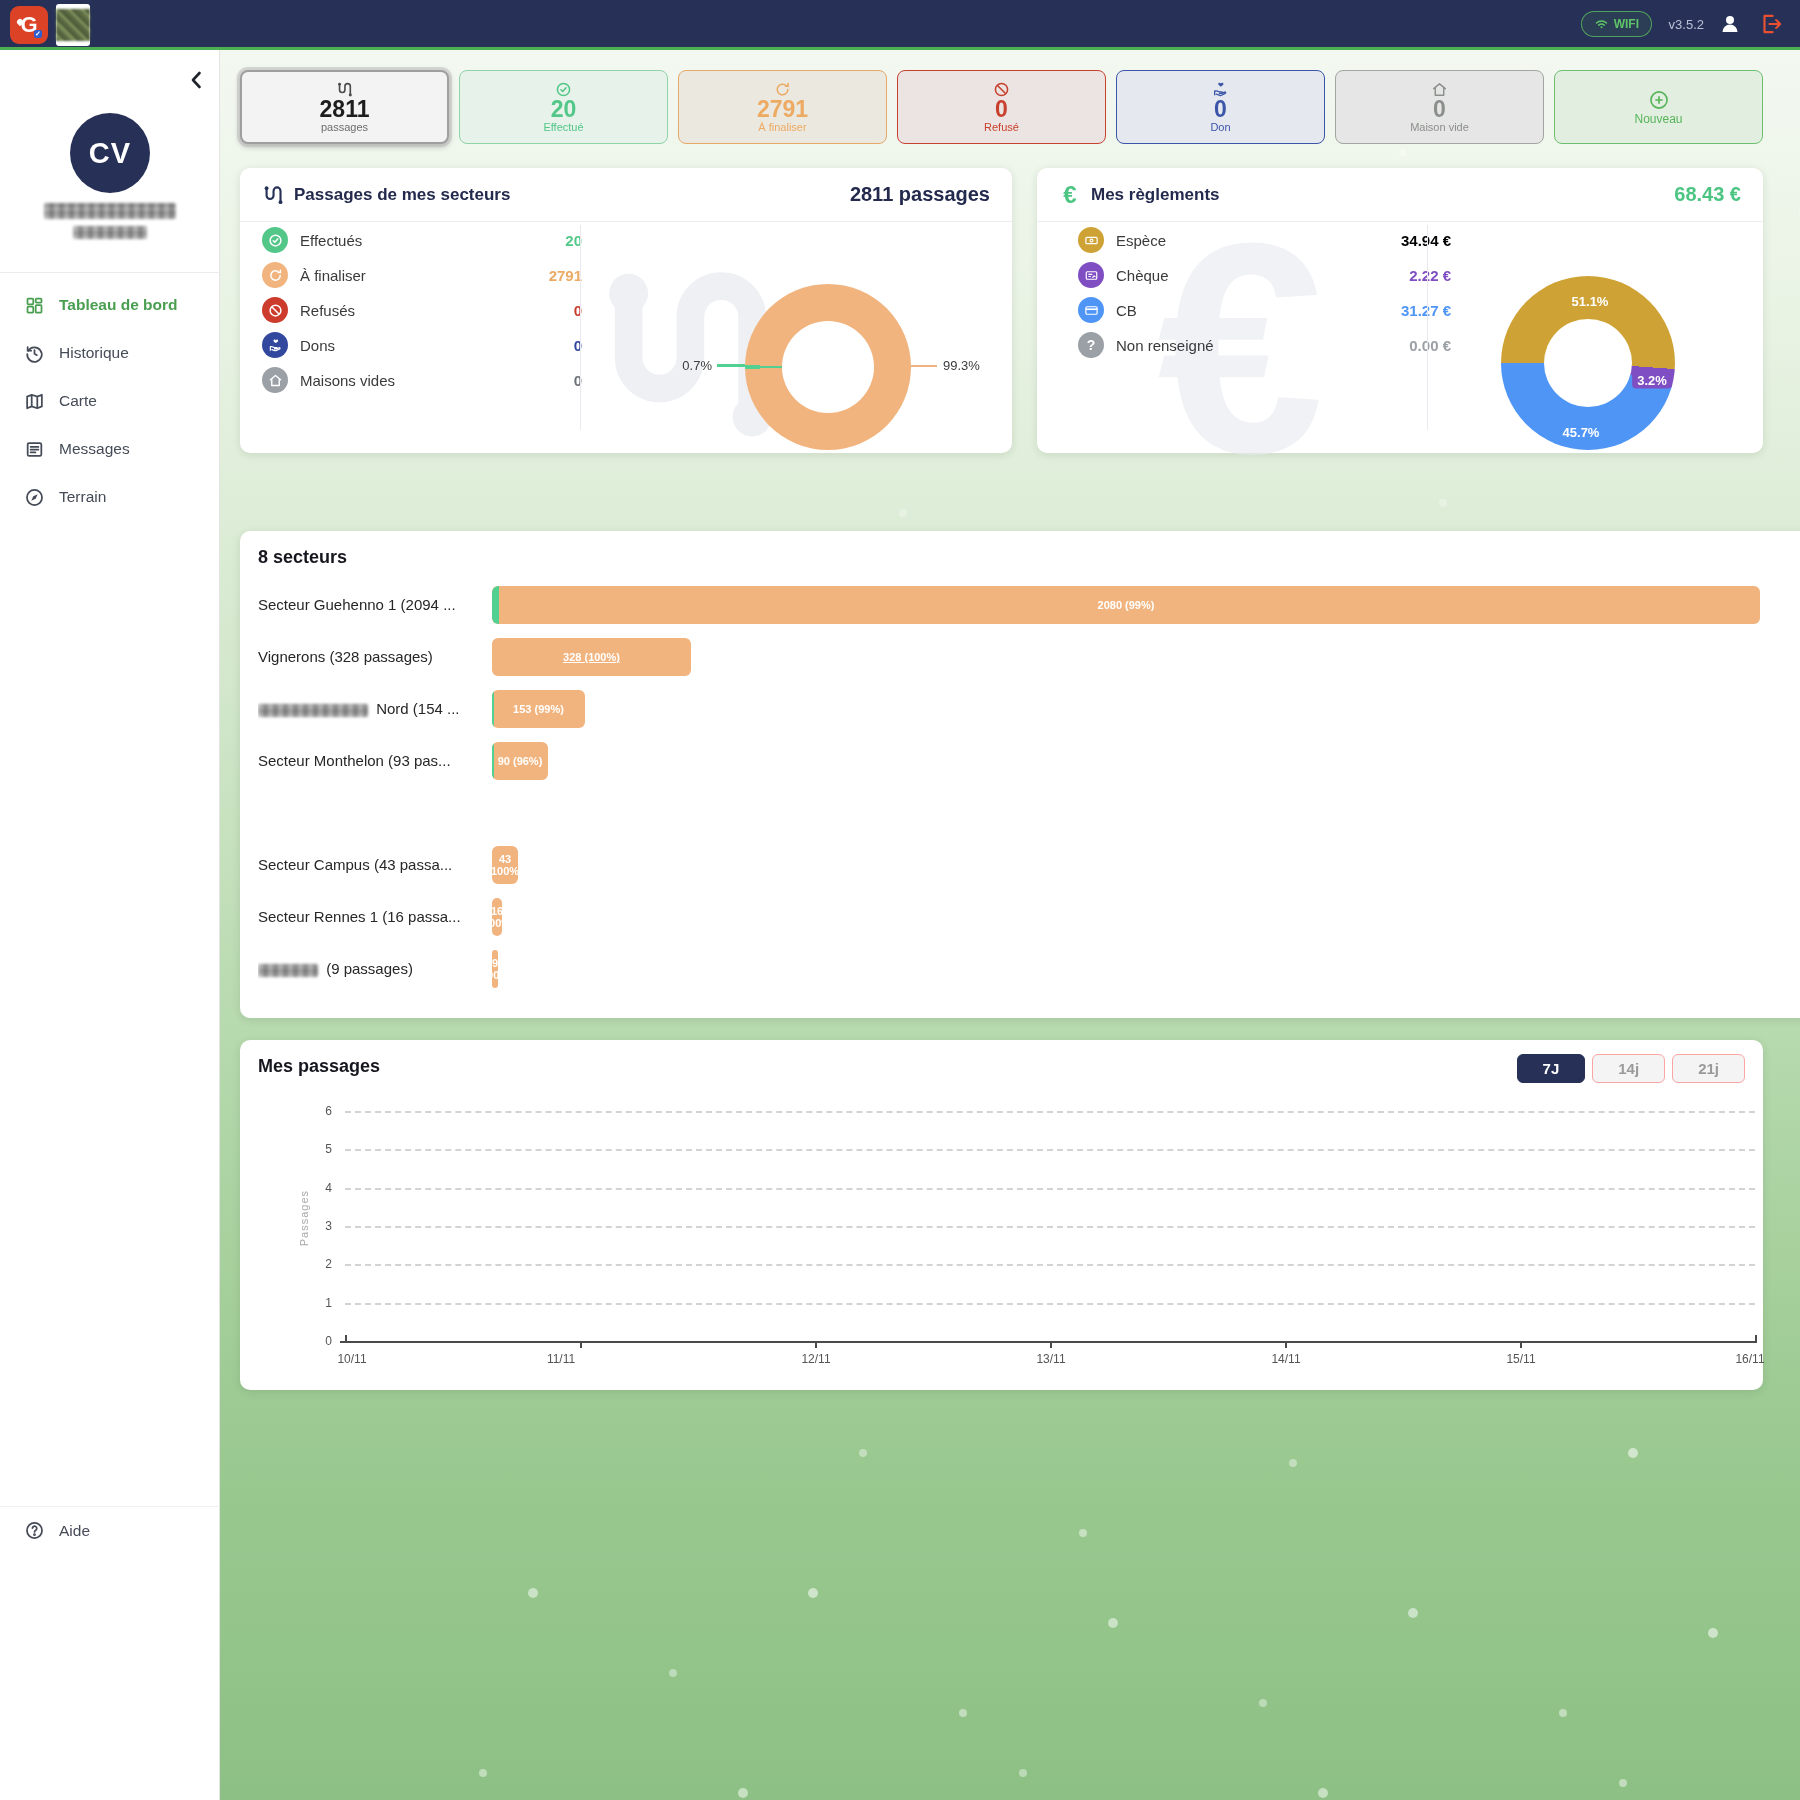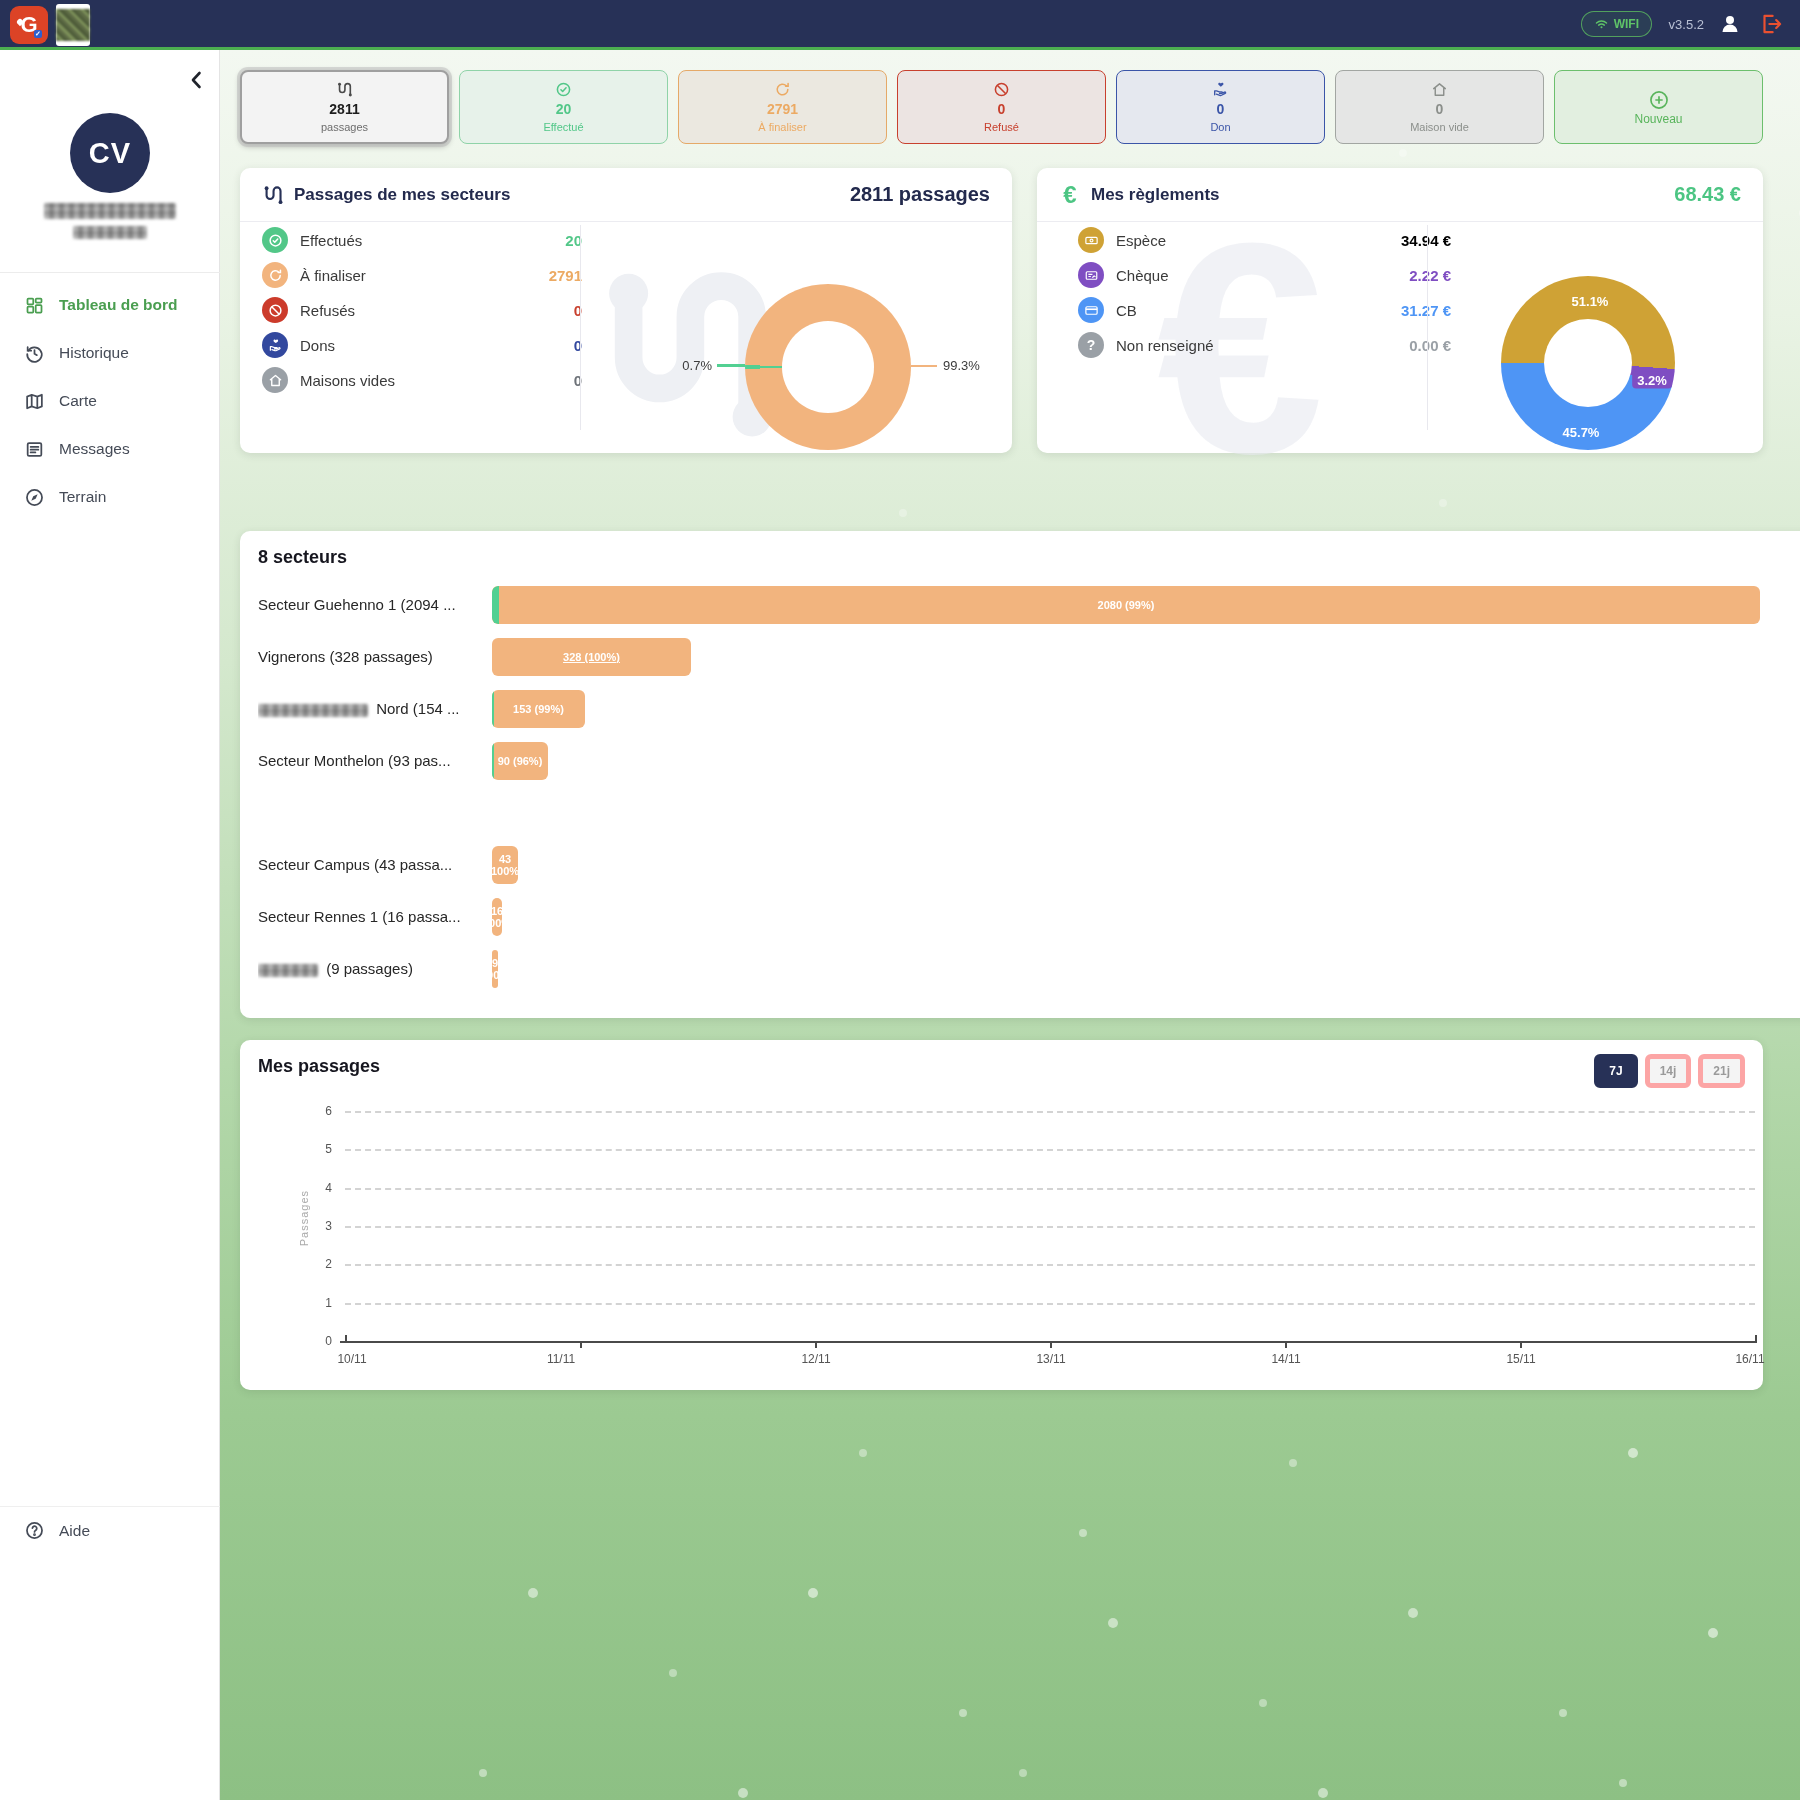--- a/index.html
+++ b/index.html
@@ -54,21 +54,21 @@
   .menu-item.active{color:#4a9e50;font-weight:bold;}
   .help-item{position:absolute;left:0;top:1456px;width:220px;height:48px;border-top:1px solid #efefef;display:flex;align-items:center;gap:14px;padding-left:24px;color:#454b57;font-size:15.5px;cursor:pointer;}
   .help-item .mi{width:21px;height:21px;}
 
   
   .card{position:absolute;background:#fff;border-radius:10px;box-shadow:0 2px 8px rgba(40,60,40,.12);}
 
   
   .stat-card{position:absolute;top:70px;height:74px;width:209px;border-radius:8px;display:flex;flex-direction:column;align-items:center;justify-content:center;gap:2px;cursor:pointer;}
   .stat-card .sc-icon{width:17px;height:17px;}
-  .stat-card .sc-value{font-size:14px;font-weight:bold;line-height:19px;}
+  .stat-card .sc-value{font-size:23px;font-weight:bold;line-height:19px;}
   .stat-card .sc-label{font-size:11px;line-height:12px;}
   .sc1{left:240px;background:#f3f3f3;border:2px solid #9f9f9f;box-shadow:0 0 0 3px rgba(190,190,190,.55),0 2px 6px rgba(0,0,0,.3);color:#4a4a4a;}
   .sc1 .sc-value{color:#1d1d1d;}
   .sc1 .sc-label{color:#6d6d6d;}
   .sc2{left:459px;background:#e7f2ea;border:1.5px solid #8fd3a8;color:#52c788;}
   .sc3{left:678px;background:#ebe8e0;border:1.5px solid #e5a968;color:#ecaa63;}
   .sc4{left:897px;background:#ece4e2;border:1.5px solid #c8402e;color:#c8402e;}
   .sc5{left:1116px;background:#e5e8ef;border:1.5px solid #3b55a8;color:#3b55a8;}
   .sc6{left:1335px;background:#e5e6e5;border:1.5px solid #a2a6a2;color:#8b8f8b;}
   .sc7{left:1554px;background:#e2efe0;border:1.5px solid #6cbf6d;color:#58b45b;}
@@ -107,21 +107,21 @@
   .srow{position:absolute;left:0;width:100%;height:38px;}
   .srow .slabel{position:absolute;left:18px;top:0;width:234px;line-height:38px;font-size:15px;color:#272727;white-space:nowrap;overflow:hidden;}
   .srow .sbar{position:absolute;left:252px;top:0;height:38px;background:#f2b47e;border-radius:6px;display:flex;align-items:center;justify-content:center;align-content:center;flex-wrap:wrap;overflow:hidden;color:#fff;font-size:11px;font-weight:bold;line-height:12px;text-align:center;padding:0 2px;cursor:pointer;}
   .srow .sliver{position:absolute;left:0;top:0;bottom:0;background:#52d092;border-radius:6px 0 0 6px;}
   .blur-inline{display:inline-block;height:13px;vertical-align:middle;margin-right:4px;}
 
   
   .cardD{left:240px;top:1040px;width:1523px;height:350px;}
   .cardD .c-title{position:absolute;left:18px;top:16px;font-size:18px;font-weight:bold;color:#16161f;}
   .range-group{position:absolute;right:18px;top:14px;display:flex;gap:7px;}
-  .range-btn{background:#f4f4f4;border:5px solid #fca5a5;border-radius:6px;color:#9a9a9a;font-size:12px;font-weight:bold;padding:5px 10px;min-width:34px;text-align:center;cursor:pointer;}
+  .range-btn{background:#f4f4f4;border:1px solid #fca5a5;border-radius:6px;color:#9a9a9a;font-size:15px;font-weight:bold;padding:5px 25px;min-width:34px;text-align:center;cursor:pointer;}
   .range-btn.active{background:#273157;border-color:#273157;color:#fff;}
   .gridline{position:absolute;left:105px;width:1410px;border-top:2px dashed #d3d3d3;}
   .xaxis{position:absolute;left:100px;width:1417px;height:0;border-top:2px solid #4a4a4a;}
   .ytick{position:absolute;width:30px;text-align:right;font-size:12px;color:#555;}
   .ylabel{position:absolute;left:58px;top:150px;transform:rotate(180deg);writing-mode:vertical-rl;font-size:11px;color:#aaa;letter-spacing:1px;}
   .xtickmark{position:absolute;width:2px;height:7px;background:#4a4a4a;}
   .xtick{position:absolute;transform:translateX(-50%);font-size:12px;color:#555;top:312px;}
 </style>
 </head>
 <body>

